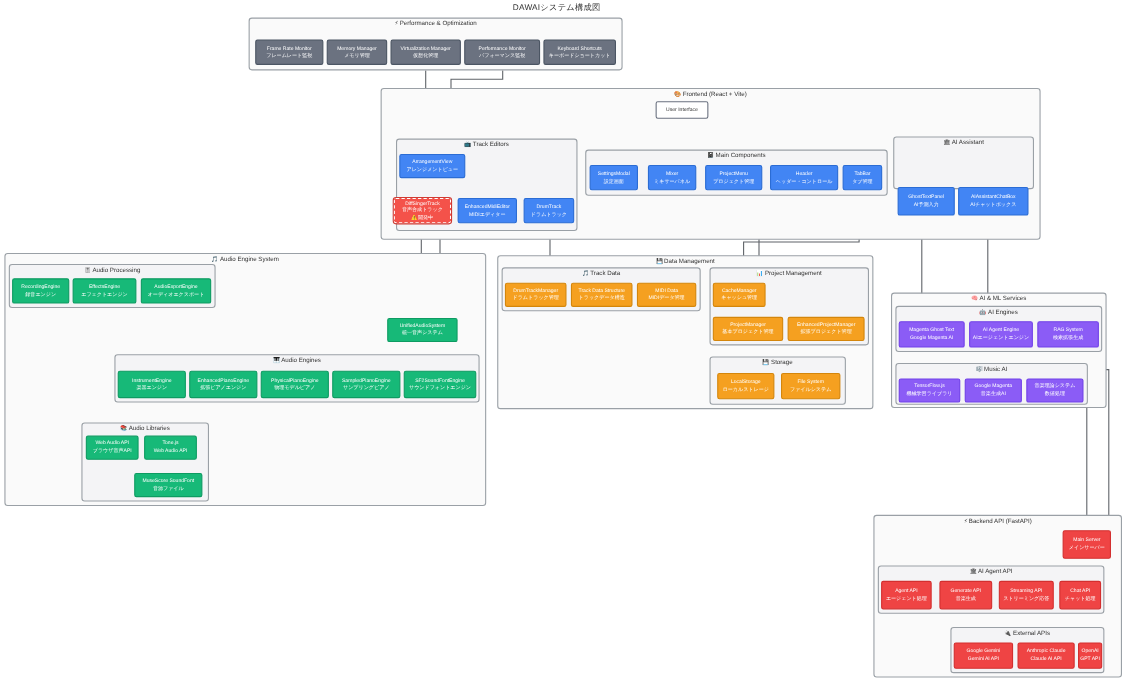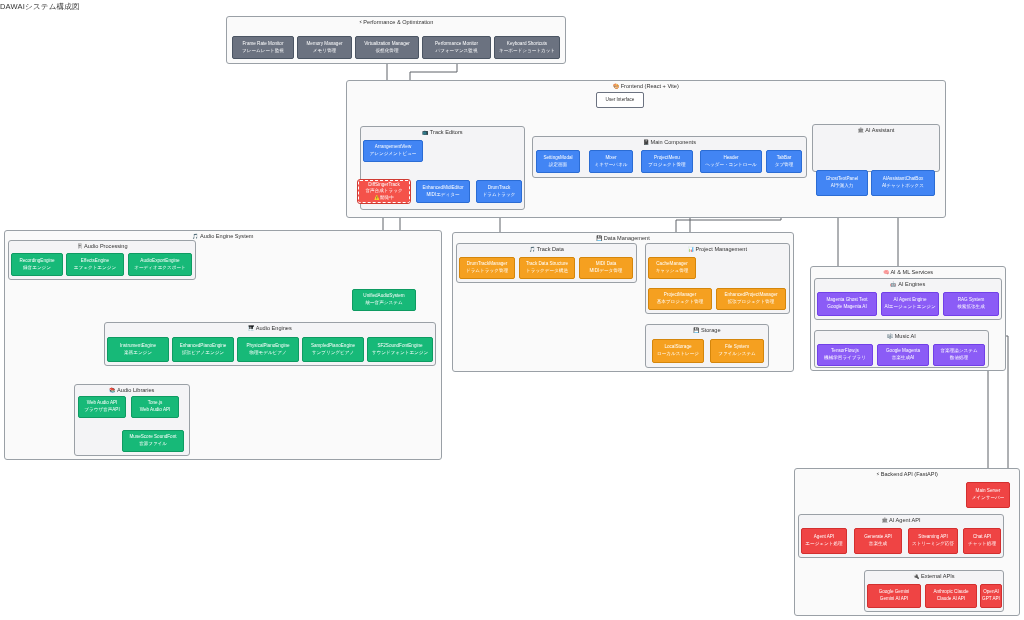--- a/index.html
+++ b/index.html
@@ -14,20 +14,21 @@
     height: 620px;
     background: #ffffff;
     overflow: hidden;
   }
 
   
   #diagram-title {
     position: absolute;
     left: 0; top: 2px;
     width: 1012px;
+    text-align: center;
     font-size: 7.5px;
     color: #333333;
     letter-spacing: .2px;
   }
 
   
   .cluster {
     position: absolute;
     border: 1px solid #9aa0a6;
     border-radius: 3px;

